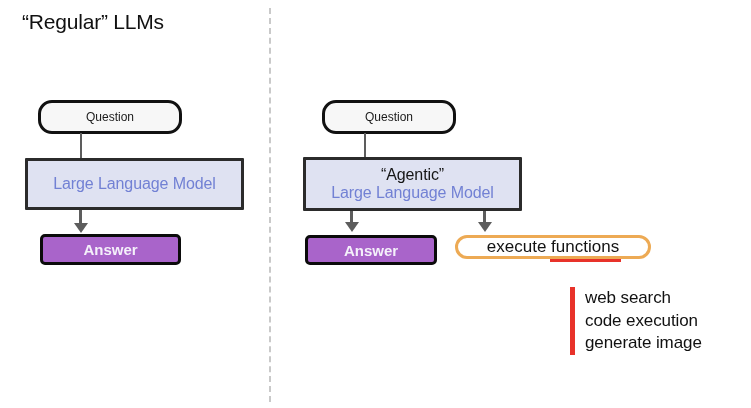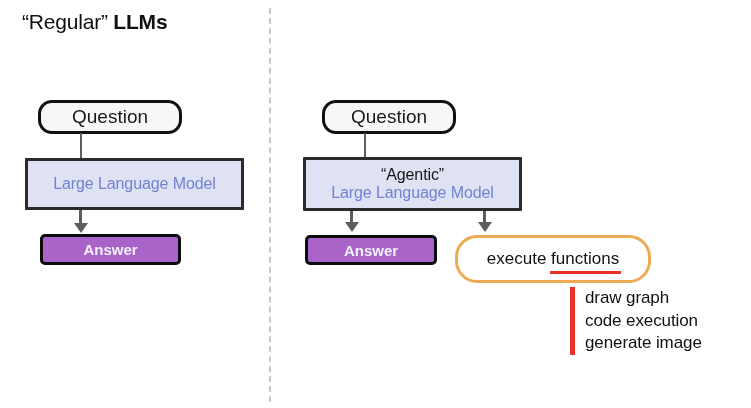--- a/index.html
+++ b/index.html
@@ -24,21 +24,21 @@
     position: absolute;
     font-size: 21px;
     color: #111111;
     white-space: nowrap;
     letter-spacing: -0.2px;
   }
   .panel-title .q {
     font-weight: normal;
   }
   .panel-title .plain {
-    font-weight: bold;
+    font-weight: normal;
   }
   #title-left  { left: 22px;  top: 10px; }
   #title-right { left: 303px; top: 10px; }
 
   
   #divider {
     position: absolute;
     left: 269px;
     top: 8px;
     width: 0;
@@ -54,21 +54,21 @@
     flex-direction: column;
     align-items: center;
     justify-content: center;
     text-align: center;
   }
 
   .node-question {
     background: #f7f7f7;
     border: 3px solid #111111;
     border-radius: 14px;
-    font-size: 19px;
+    font-size: 12px;
     color: #1a1a1a;
   }
 
   .node-llm {
     background: #dfe2f2;
     border: 3px solid #2b2b2b;
     border-radius: 1px;
     line-height: 1.15;
   }
   .llm-line-blue {
@@ -119,21 +119,21 @@
   }
 
   
   #q-left    { left: 38px;  top: 100px; width: 144px; height: 34px; }
   #llm-left  { left: 25px;  top: 158px; width: 219px; height: 52px; }
   #a-left    { left: 40px;  top: 234px; width: 141px; height: 31px; }
 
   #q-right   { left: 322px; top: 100px; width: 134px; height: 34px; }
   #llm-right { left: 303px; top: 157px; width: 219px; height: 54px; }
   #a-right   { left: 305px; top: 235px; width: 132px; height: 30px; }
-  #exec-box  { left: 455px; top: 235px; width: 196px; height: 48px; }
+  #exec-box  { left: 455px; top: 235px; width: 196px; height: 24px; }
 
   
   .connector {
     position: absolute;
     background: #5d5d5d;
     width: 2px;
   }
   #conn-left  { left: 80px;  top: 133px; height: 26px; }
   #conn-right { left: 364px; top: 133px; height: 25px; }
 
@@ -218,18 +218,18 @@
 
   <div class="node node-answer" id="a-right">
     <span>Answer</span>
   </div>
 
   <div class="node node-exec" id="exec-box">
     <span class="exec-inner"><span>execute </span><span class="exec-underlined">functions</span></span>
   </div>
 
   <div id="fn-list">
-    <div class="fn-item">draw graph</div>
+    <div class="fn-item">web search</div>
     <div class="fn-item">code execution</div>
     <div class="fn-item">generate image</div>
   </div>
 
 </div>
 
 </body></html>

